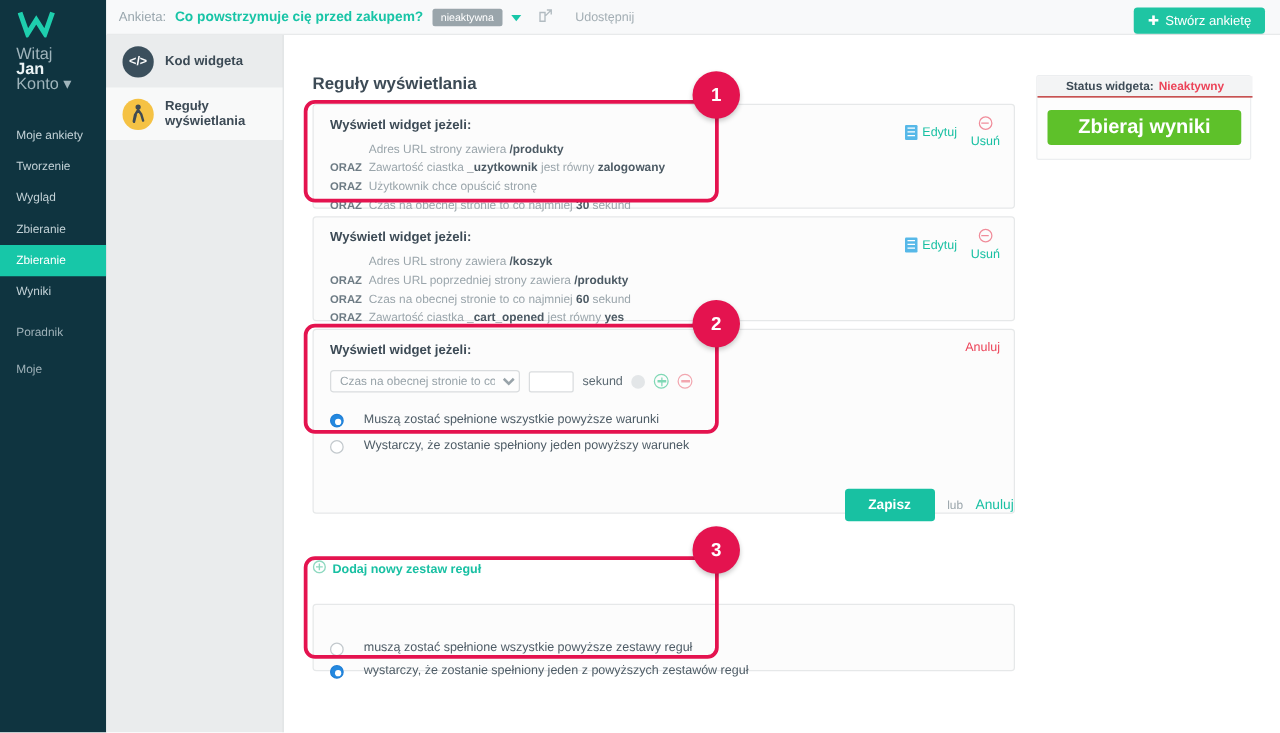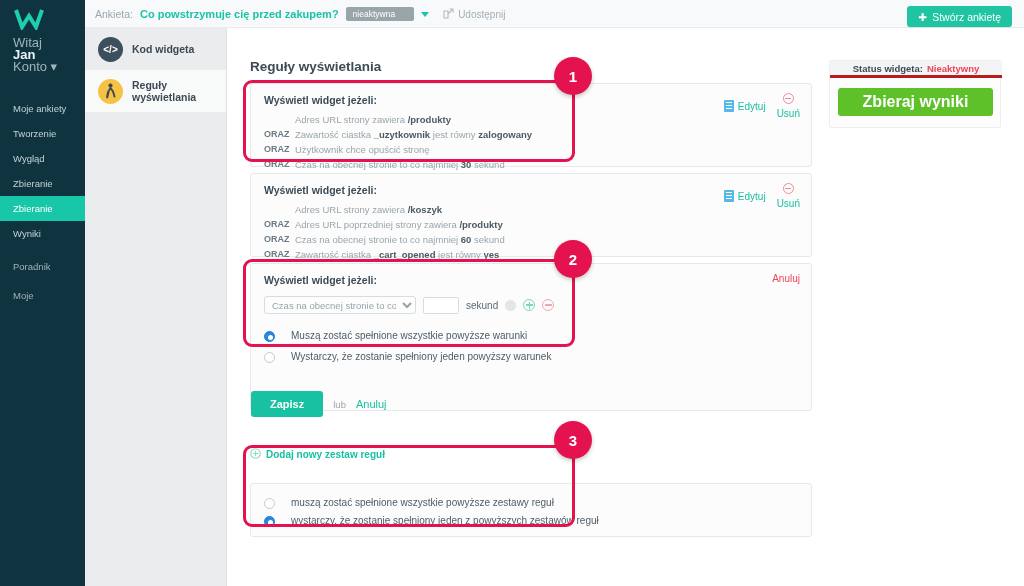--- a/index.html
+++ b/index.html
@@ -75,29 +75,29 @@
     border-bottom:1px solid #e8eaeb;
   }
   #topbar-inner {
     position:absolute; left:10px; top:0; height:28px;
     display:flex; align-items:center; gap:7px;
   }
   .ank-label { font-size:10.5px; color:#9aa7ae; }
   .ank-title { font-size:11px; color:#18c4a6; font-weight:bold; }
   .pill {
     background:#9aa5ab; color:#fff; font-size:8.5px;
-    border-radius:2px; padding:3px 19px 3px 7px; line-height:1;
+    border-radius:2px; padding:3px 7px 3px 7px; line-height:1;
   }
   .caret-dn {
     width:0;height:0;border-left:4.5px solid transparent;
     border-right:4.5px solid transparent;border-top:5px solid #17c7a8;
     cursor:pointer;
   }
   .share {
-    display:flex; align-items:center; gap:4px; margin-left:7px;
+    display:flex; align-items:center; gap:18px; margin-left:7px;
     font-size:10px; color:#a3aeb4; cursor:pointer;
   }
   #create-btn {
     position:absolute; right:12px; top:6px;
     background:#1fc5a3; color:#fff;
     border-radius:3px; height:21px;
     padding:0 11px;
     display:flex; align-items:center; gap:5px;
     font-size:10.5px; cursor:pointer;
     box-shadow:0 1px 0 rgba(0,0,0,.04);
@@ -182,21 +182,21 @@
     border:1px solid #c3c9cd; background:#fff; flex:0 0 auto;
     position:relative; cursor:pointer;
   }
   .rad.on { border-color:#1f7fd6; background:#2489e0; }
   .rad.on:after{content:"";position:absolute;left:3px;top:3px;width:5px;height:5px;border-radius:50%;background:#fff;}
 
   .cancel-link { color:#ec4459; font-size:10px; cursor:pointer; }
 
   .save-row {
     display:flex; align-items:center; gap:10px;
-    justify-content:flex-start;
+    justify-content:flex-end;
   }
   .btn-save {
     background:#18c1a2; color:#fff; border-radius:3px;
     padding:7px 19px; font-size:11px; font-weight:bold; cursor:pointer;
   }
   .lub { font-size:9.5px; color:#9aa5ab; }
   .a-cancel { font-size:11px; color:#19c0a3; cursor:pointer; }
 
   #add-set {
     position:absolute; left:22px; top:420px;
@@ -217,21 +217,21 @@
     box-shadow:0 2px 4px rgba(0,0,0,.22);
   }
 
   
   #right-panel {
     position:absolute; left:829px; top:60px; width:172px; height:68px;
     background:#fdfdfd; border:1px solid #eceef0; border-radius:2px;
   }
   #status-strip {
     position:absolute; left:0; top:0; width:172px; height:17px;
-    background:#f3f4f5; border-bottom:3px solid #b91c1c;
+    background:#f3f4f5; border-bottom:1px solid #b91c1c;
     display:flex; align-items:center; justify-content:center; gap:4px;
     font-size:9.5px; font-weight:bold; color:#3d4b56;
   }
   #status-val { color:#ec4459; }
   #collect-btn {
     position:absolute; left:8px; top:27px; width:155px; height:28px;
     background:#5ec12a;
     border-radius:3px; color:#fff;
     display:flex; align-items:center; justify-content:center;
     font-size:16px; font-weight:bold; cursor:pointer;
@@ -398,21 +398,21 @@
     <span>
       <svg width="11" height="11" viewBox="0 0 11 11">
           <circle cx="5.5" cy="5.5" r="4.7" stroke="#8fd9c0" stroke-width="1.1" fill="none"></circle>
           <path d="M5.5 2.8 v5.4 M2.8 5.5 h5.4" stroke="#8fd9c0" stroke-width="1.1"></path>
         </svg>
     </span>
     <span>Dodaj nowy zestaw reguł</span>
   </div>
 
   <div class="card" style="top:455px; height:54px;">
-    <div class="radio-row" style="margin-top:11px">
+    <div class="radio-row" style="margin-top:27px">
       <span class="rad"></span>
       <span>muszą zostać spełnione wszystkie powyższe zestawy reguł</span>
     </div>
     <div class="radio-row" style="margin-top:2px">
       <span class="rad on"></span>
       <span>wystarczy, że zostanie spełniony jeden z powyższych zestawów reguł</span>
     </div>
   </div>
 </div>
 

